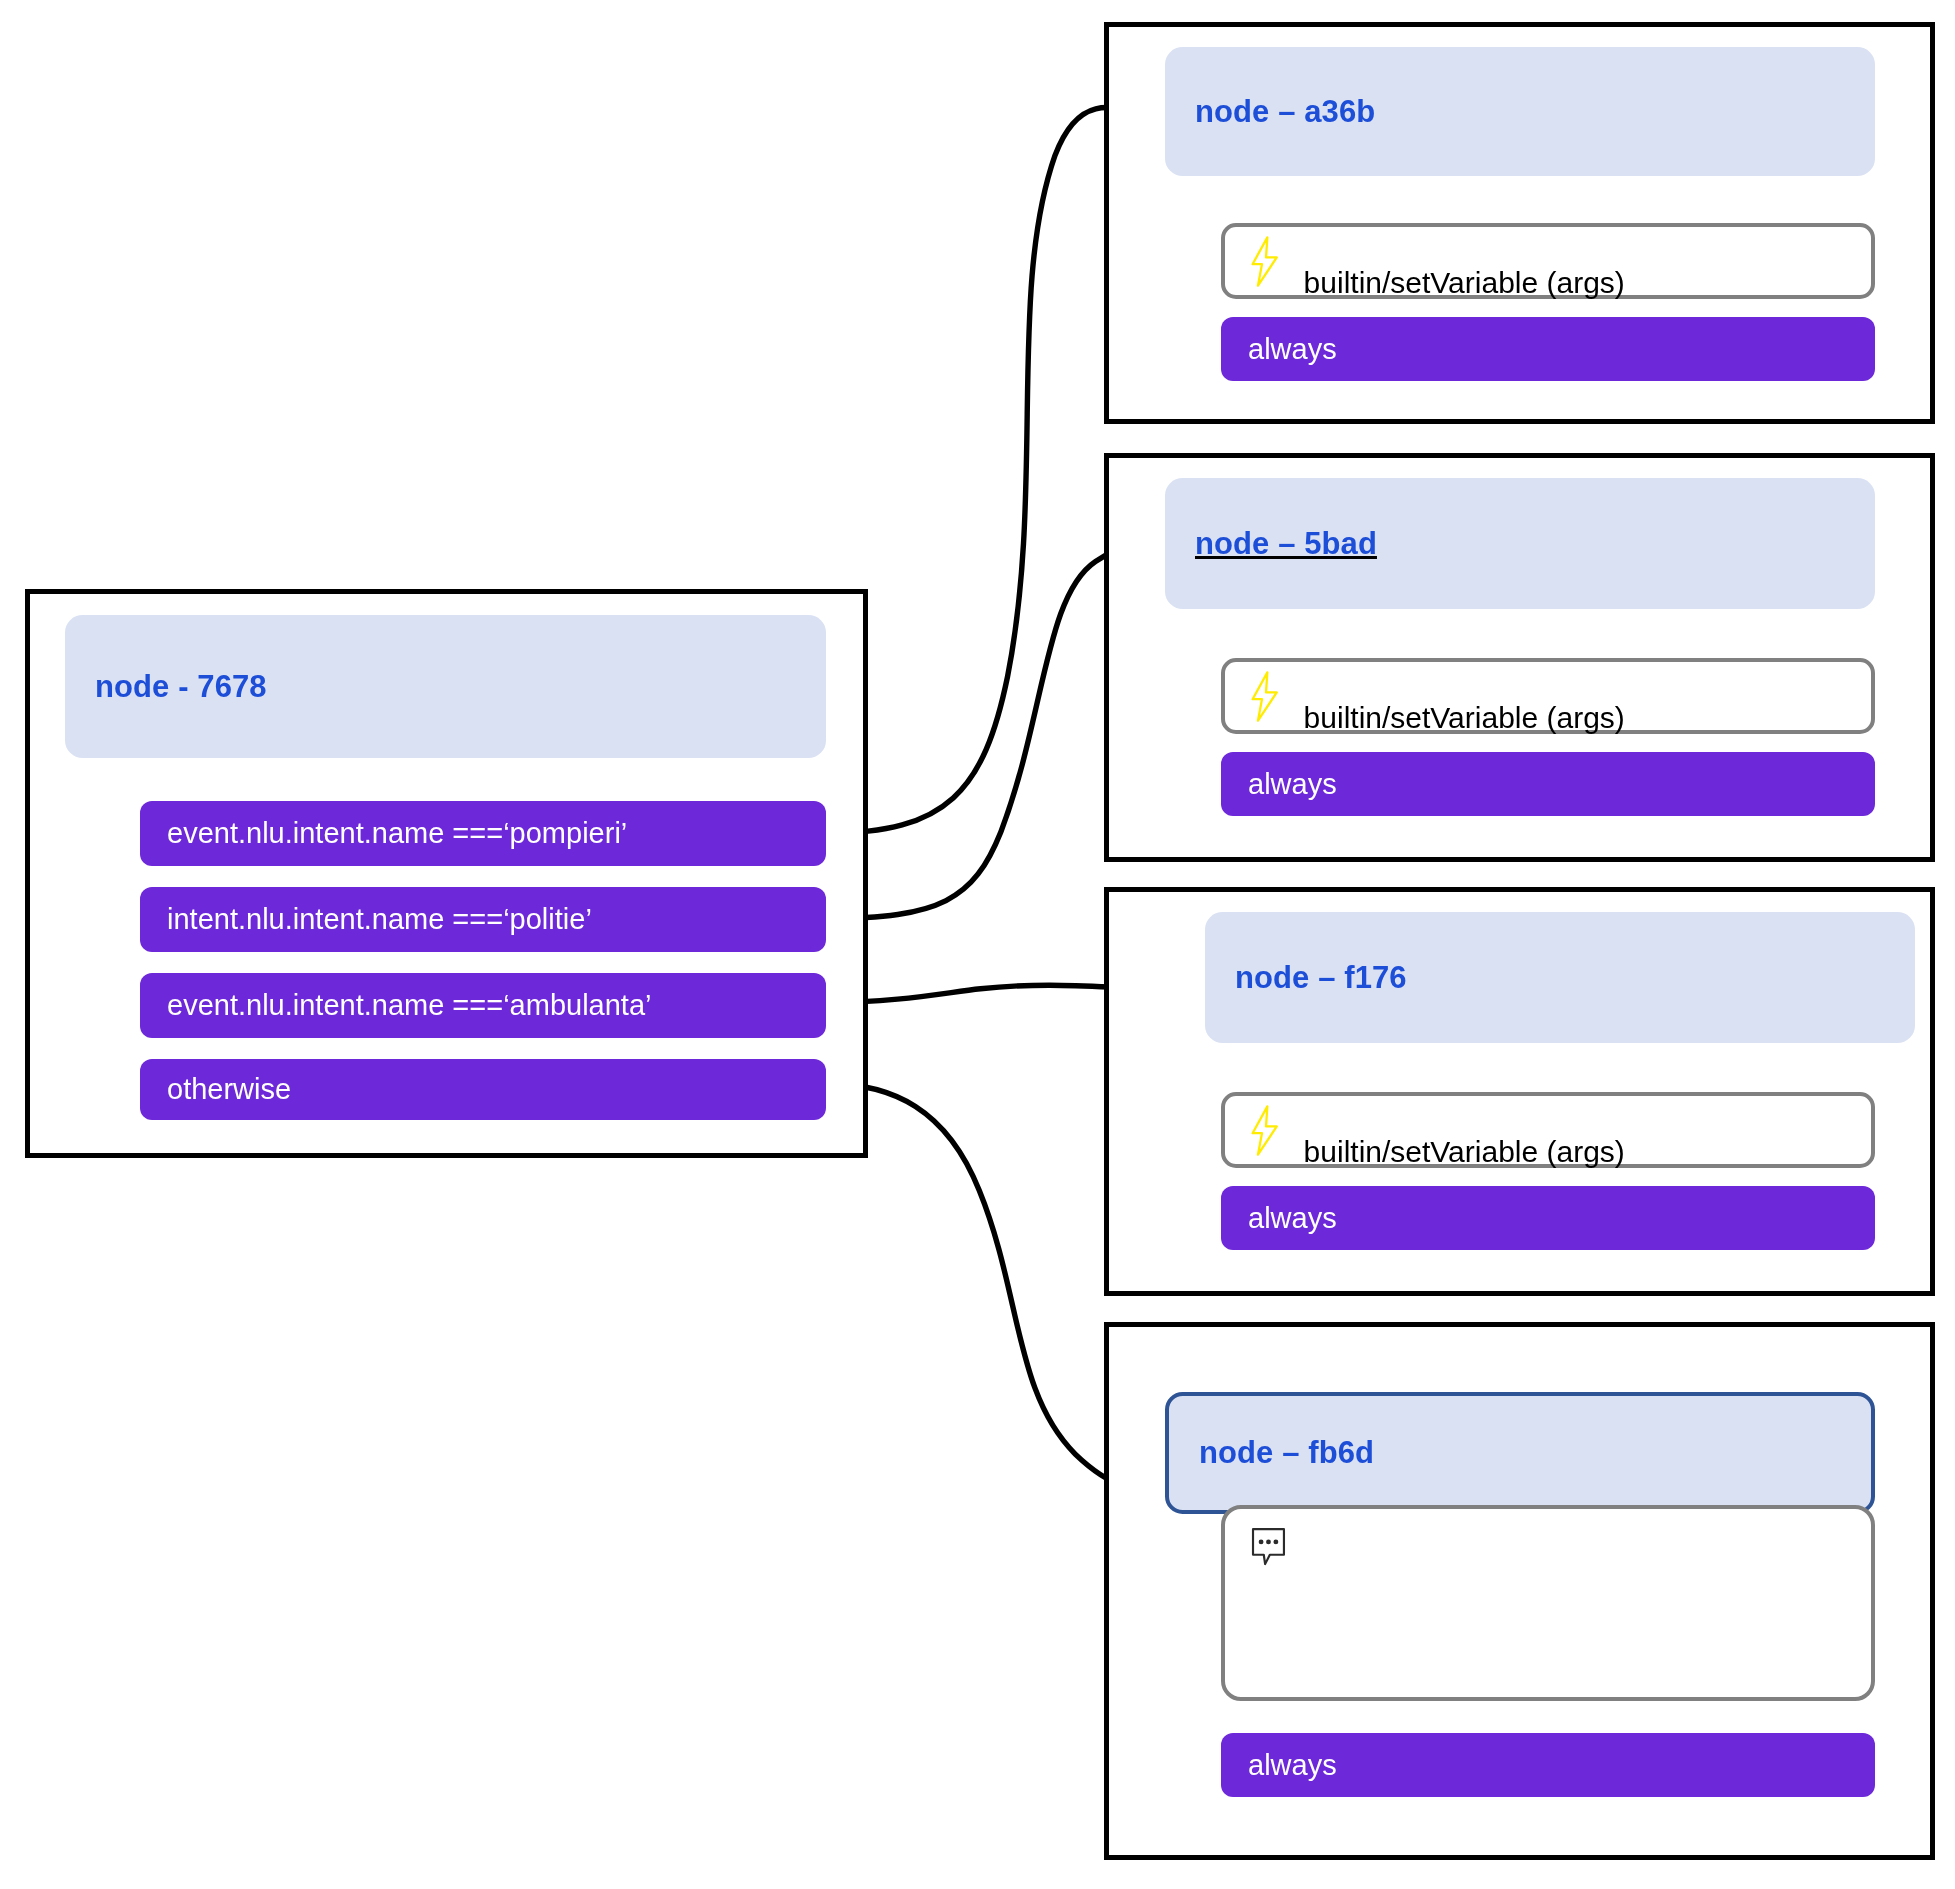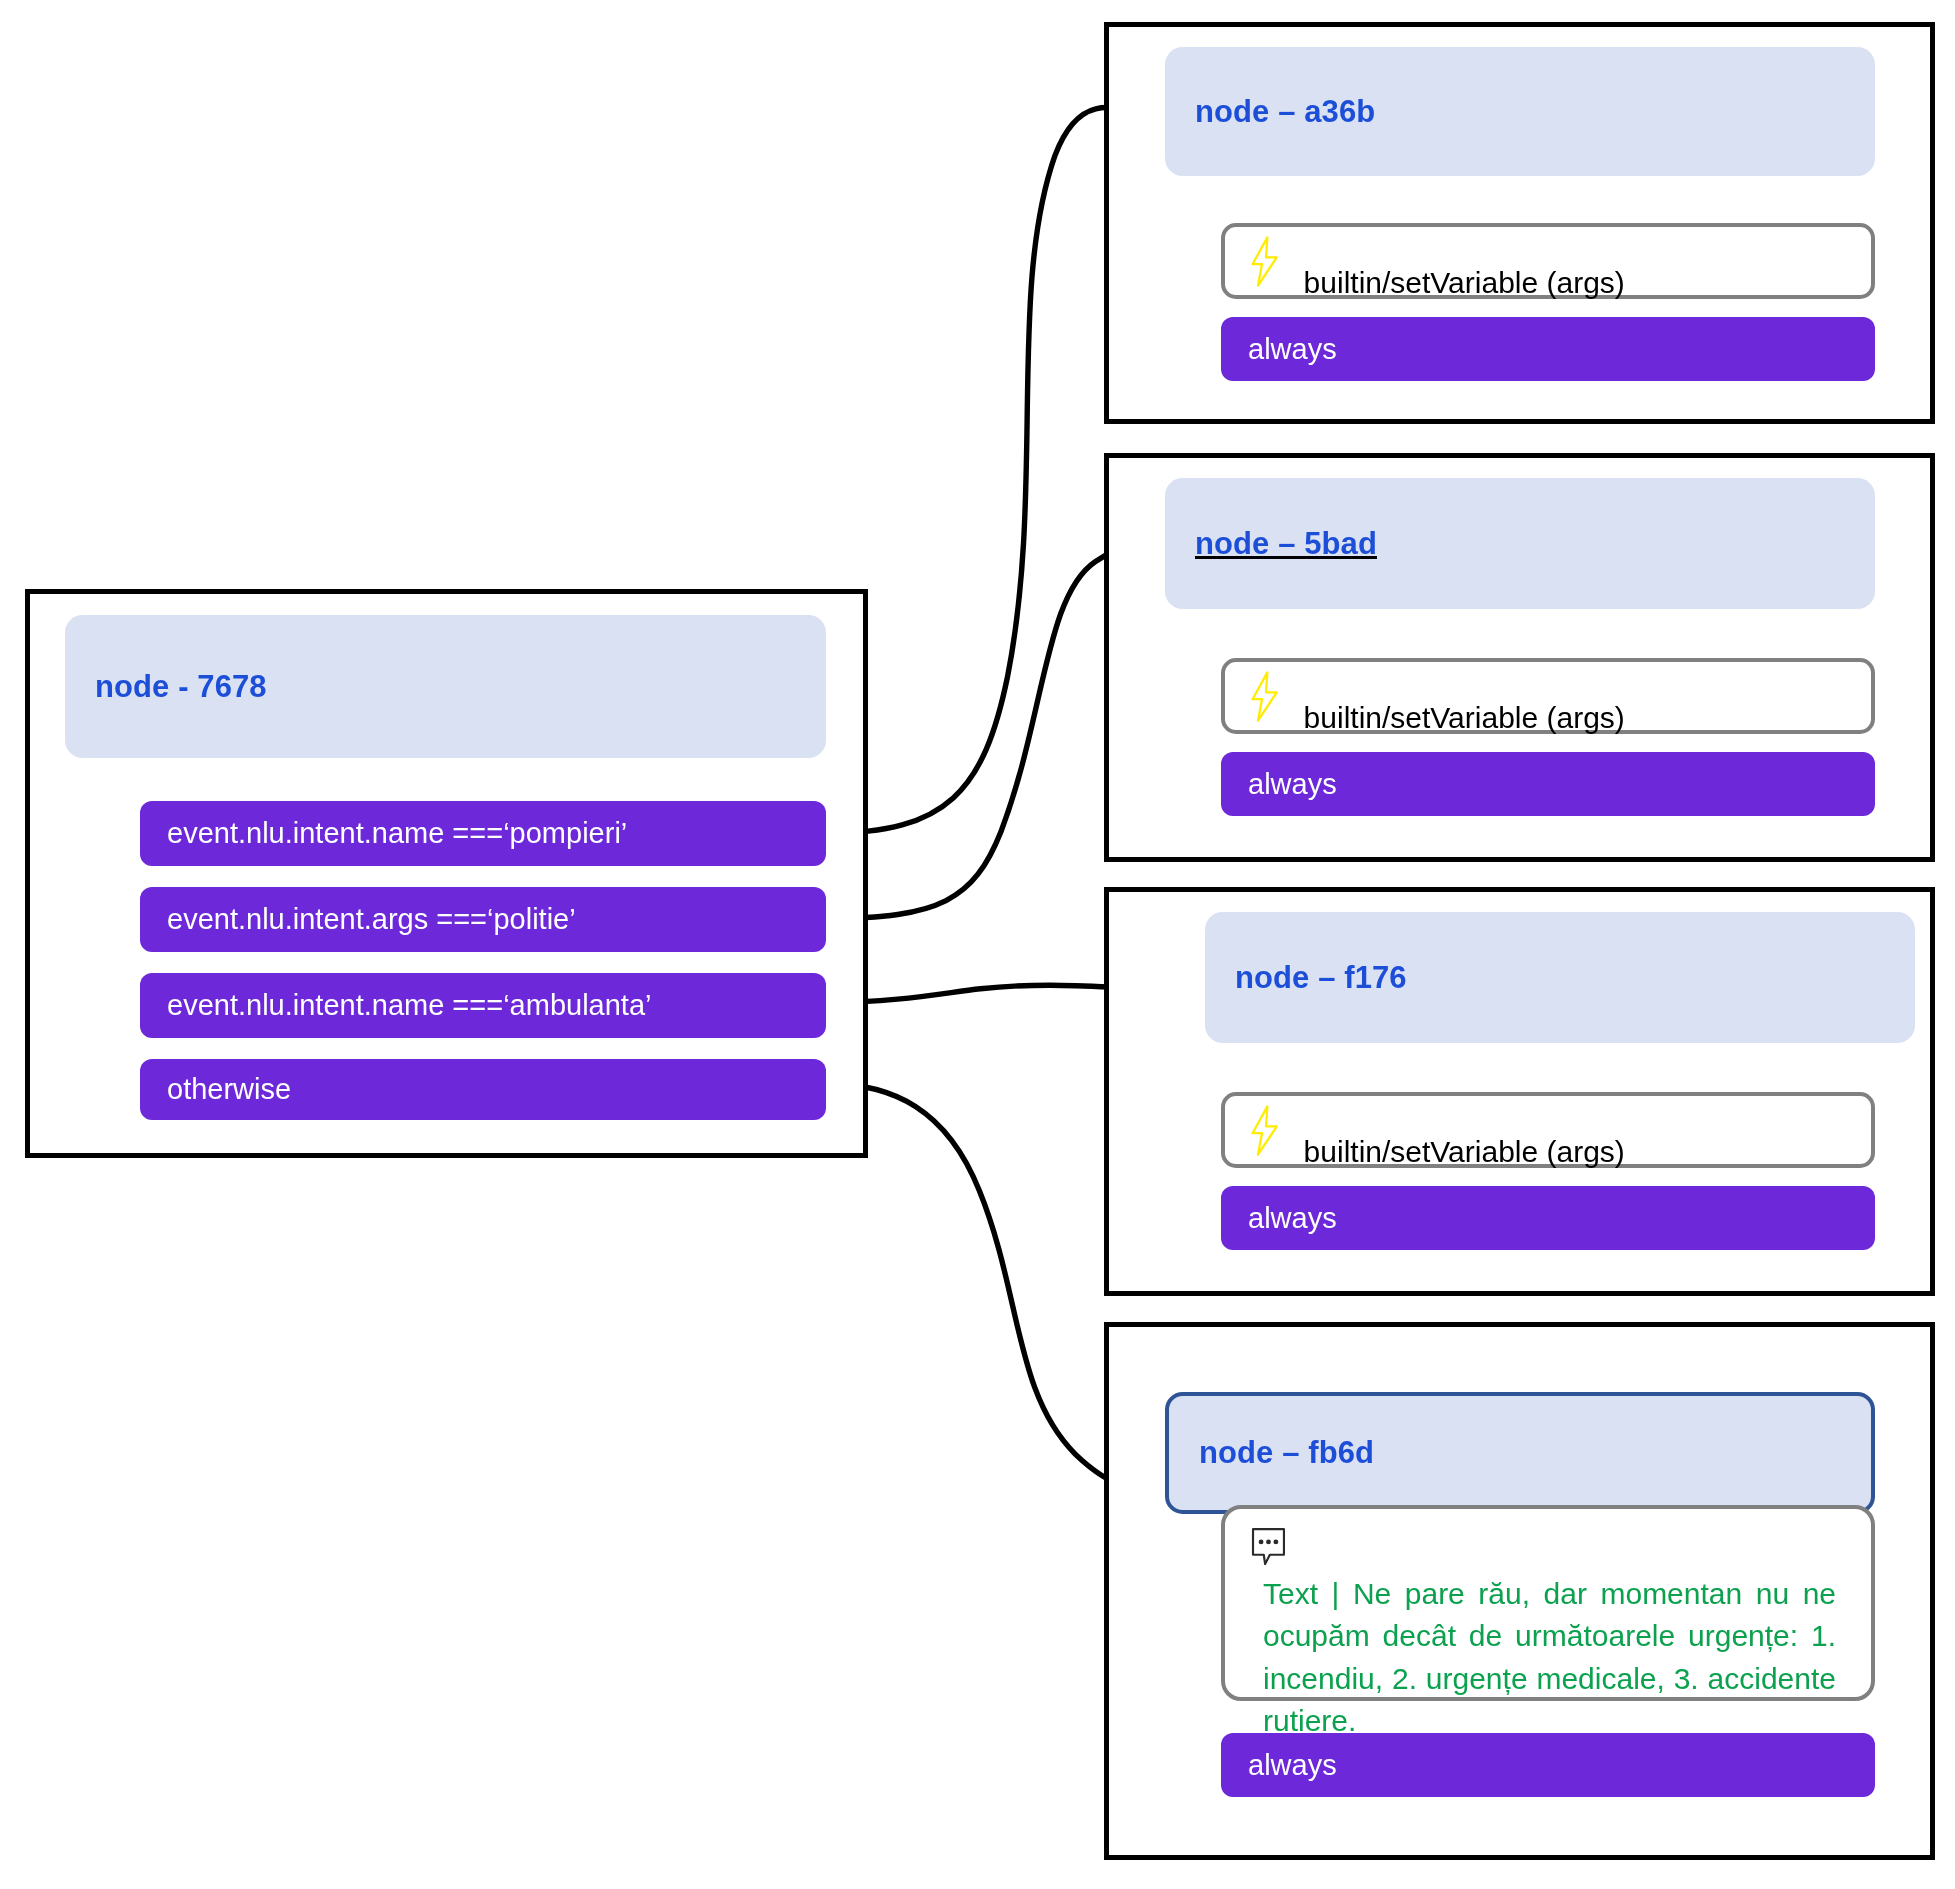--- a/index.html
+++ b/index.html
@@ -148,21 +148,21 @@
 
     <div class="node-header" style="left:35px; top:21px; width:761px; height:143px;">
       <span class="node-title">node - 7678</span>
     </div>
 
     <div class="gray-row" style="left:110px; top:207px; width:686px; height:65px;">
       <span class="gray-row-label">event.nlu.intent.name ===‘pompieri’</span>
     </div>
 
     <div class="gray-row" style="left:110px; top:293px; width:686px; height:65px;">
-      <span class="gray-row-label">event.nlu.intent.args ===‘politie’</span>
+      <span class="gray-row-label">intent.nlu.intent.name ===‘politie’</span>
     </div>
 
     <div class="gray-row" style="left:110px; top:379px; width:686px; height:65px;">
       <span class="gray-row-label">event.nlu.intent.name ===‘ambulanta’</span>
     </div>
 
     <div class="gray-row" style="left:110px; top:465px; width:686px; height:61px;">
       <span class="gray-row-label">otherwise</span>
     </div>
   </div>
@@ -227,21 +227,20 @@
       <span class="node-title">node – fb6d</span>
     </div>
 
     <div class="text-box" style="left:112px; top:178px; width:654px; height:196px;">
       <svg class="bubble-icon" viewBox="0 0 58 62" xmlns="http://www.w3.org/2000/svg">
         <path d="M3 3 H49 V41 H28 L21 55 L19 41 H3 Z" fill="#ffffff" stroke="#2b2b2b" stroke-width="3.2" stroke-linejoin="round"></path>
         <circle cx="15" cy="22" r="3.6" fill="#2b2b2b"></circle>
         <circle cx="26" cy="22" r="3.6" fill="#2b2b2b"></circle>
         <circle cx="37" cy="22" r="3.6" fill="#2b2b2b"></circle>
       </svg>
-      <div class="message-text">Text | Ne pare rău, dar momentan nu ne ocupăm decât de următoarele urgențe: 1. incendiu, 2. urgențe medicale, 3. accidente rutiere.</div>
     </div>
 
     <div class="gray-row" style="left:112px; top:406px; width:654px; height:64px;">
       <span class="gray-row-label">always</span>
     </div>
   </div>
 
 </div>
 
 

